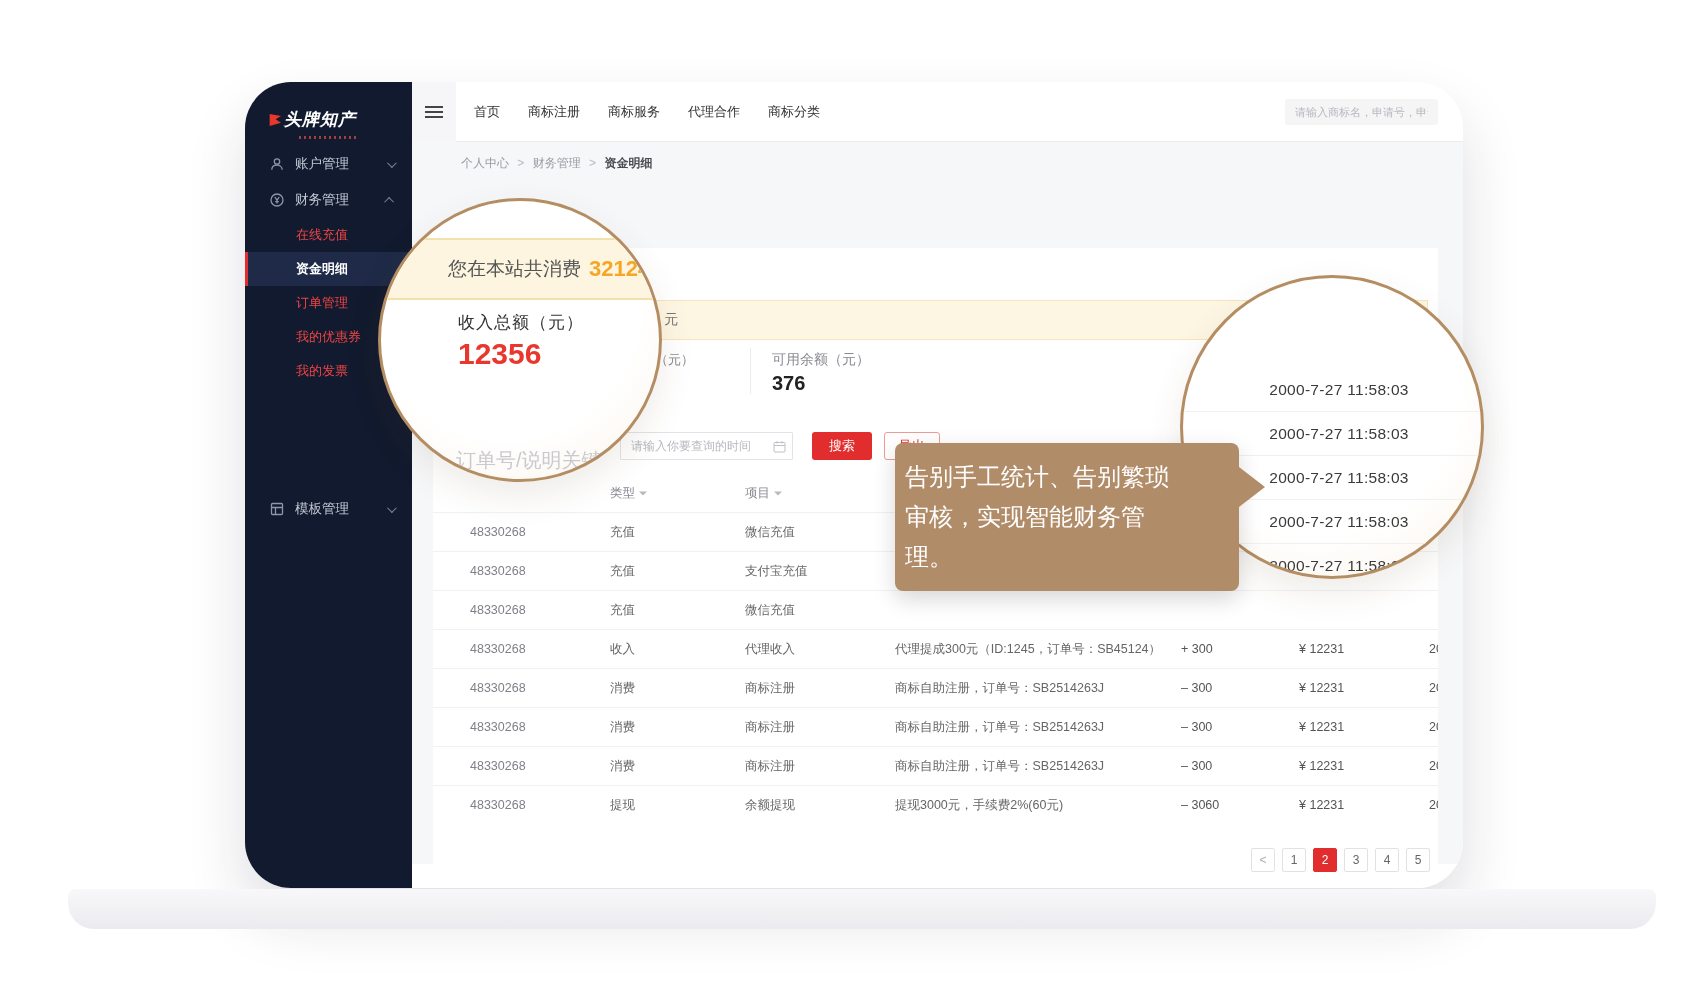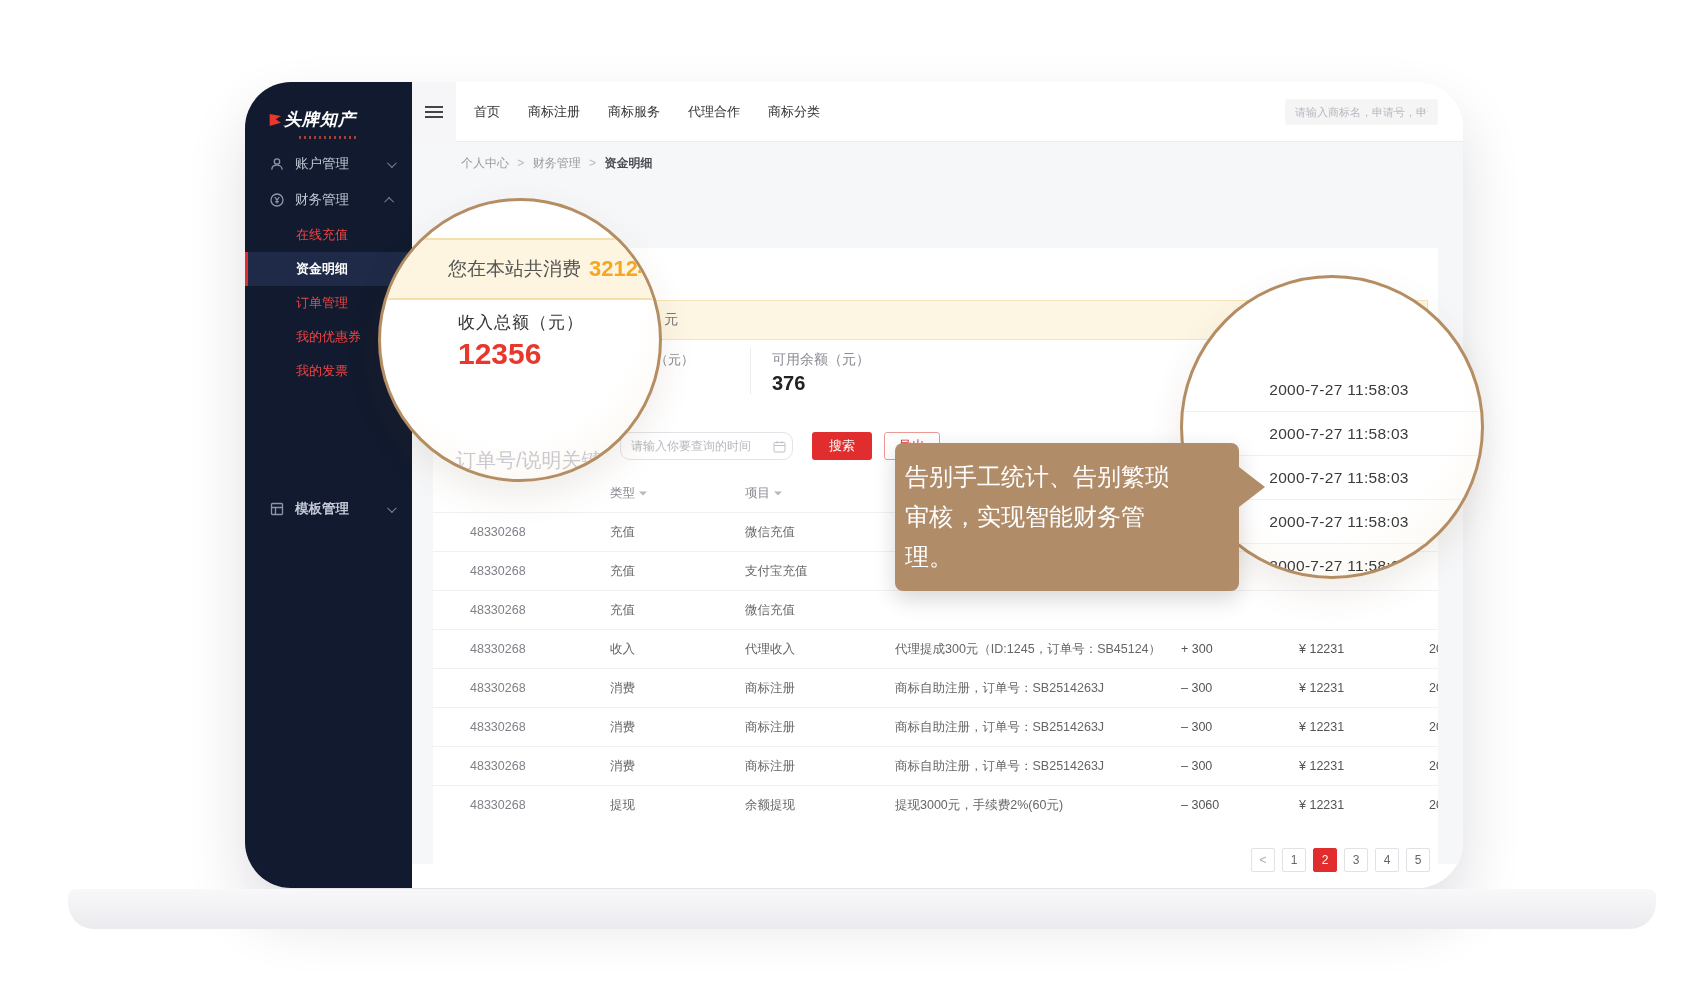--- a/index.html
+++ b/index.html
@@ -21,21 +21,21 @@
             background:repeating-linear-gradient(90deg,rgba(190,70,60,.85) 0 2px,transparent 2px 5px);}
   .menu{position:absolute;top:64px;left:0;right:0;}
   .m-item{height:36px;display:flex;align-items:center;padding:0 18px 0 24px;color:#c3c9d6;font-size:13.5px;gap:10px;cursor:pointer;}
   .m-item .chev{margin-left:auto;}
   .chev{width:7px;height:7px;border-right:1.5px solid #7f8798;border-bottom:1.5px solid #7f8798;display:inline-block;}
   .chev.down{transform:rotate(45deg) translateY(-2px);}
   .chev.up{transform:rotate(-135deg) translateY(-2px);}
   .m-sub{height:34px;line-height:34px;padding-left:51px;color:#ef4444;font-size:13px;position:relative;cursor:pointer;}
   .m-sub.active{background:#1e2a47;color:#fff;font-weight:bold;}
   .m-sub.active::before{content:"";position:absolute;left:0;top:0;bottom:0;width:3px;background:#e12d2d;}
-  .m-item.tpl{margin-top:103px;font-weight:bold;}
+  .m-item.tpl{margin-top:103px;}
   .micon{width:16px;height:16px;flex:0 0 16px;}
 
   
   .topbar{position:absolute;left:167px;top:0;width:1051px;height:60px;background:#fff;border-bottom:1px solid #ededf0;}
   .burger-zone{position:absolute;left:0;top:0;width:44px;height:60px;background:#f6f6f8;
                display:flex;align-items:center;justify-content:center;cursor:pointer;}
   .burger{width:18px;height:2px;background:#444;box-shadow:0 -5px 0 #444,0 5px 0 #444;}
   .nav{position:absolute;left:62px;top:0;height:60px;display:flex;align-items:center;gap:28px;}
   .nav span{font-size:13px;color:#333;cursor:pointer;}
   .tsearch{position:absolute;right:25px;top:17px;width:153px;height:26px;background:#f5f5f6;border:none;
@@ -55,21 +55,21 @@
 
   .notice{position:absolute;left:9px;top:52px;width:986px;height:40px;background:#fdf6e3;border:1px solid #f6e5ba;
           display:flex;align-items:center;padding-left:84px;font-size:14px;color:#777;}
   .notice .amt{color:#f6a623;margin:0 4px;}
 
   .stat-mid{position:absolute;left:222px;top:103px;font-size:13px;color:#8a8a92;}
   .stat-div{position:absolute;left:317px;top:100px;width:1px;height:46px;background:#ececf0;}
   .bal-label{position:absolute;left:339px;top:103px;font-size:14px;color:#8a8a92;}
   .bal-value{position:absolute;left:339px;top:124px;font-size:20px;font-weight:bold;color:#222;}
 
-  .fdate{position:absolute;left:187px;top:184px;width:173px;height:28px;border:1px solid #e2e2e7;border-radius:10px;
+  .fdate{position:absolute;left:187px;top:184px;width:173px;height:28px;border:1px solid #e2e2e7;border-radius:1px;
          padding:0 26px 0 10px;font-size:12px;color:#666;background:#fff;}
   .fdate::placeholder{color:#b8b8c0;}
   .cal{position:absolute;left:340px;top:192px;cursor:pointer;}
   .btn-search{position:absolute;left:379px;top:184px;width:60px;height:28px;background:#e12d2d;color:#fff;
               font-size:13px;border:none;border-radius:3px;cursor:pointer;}
   .btn-export{position:absolute;left:451px;top:184px;width:56px;height:28px;background:#fff;color:#e12d2d;
               font-size:13px;border:1px solid #ef9a96;border-radius:3px;cursor:pointer;}
 
   
   .table{position:absolute;left:0;top:226px;width:100%;}

